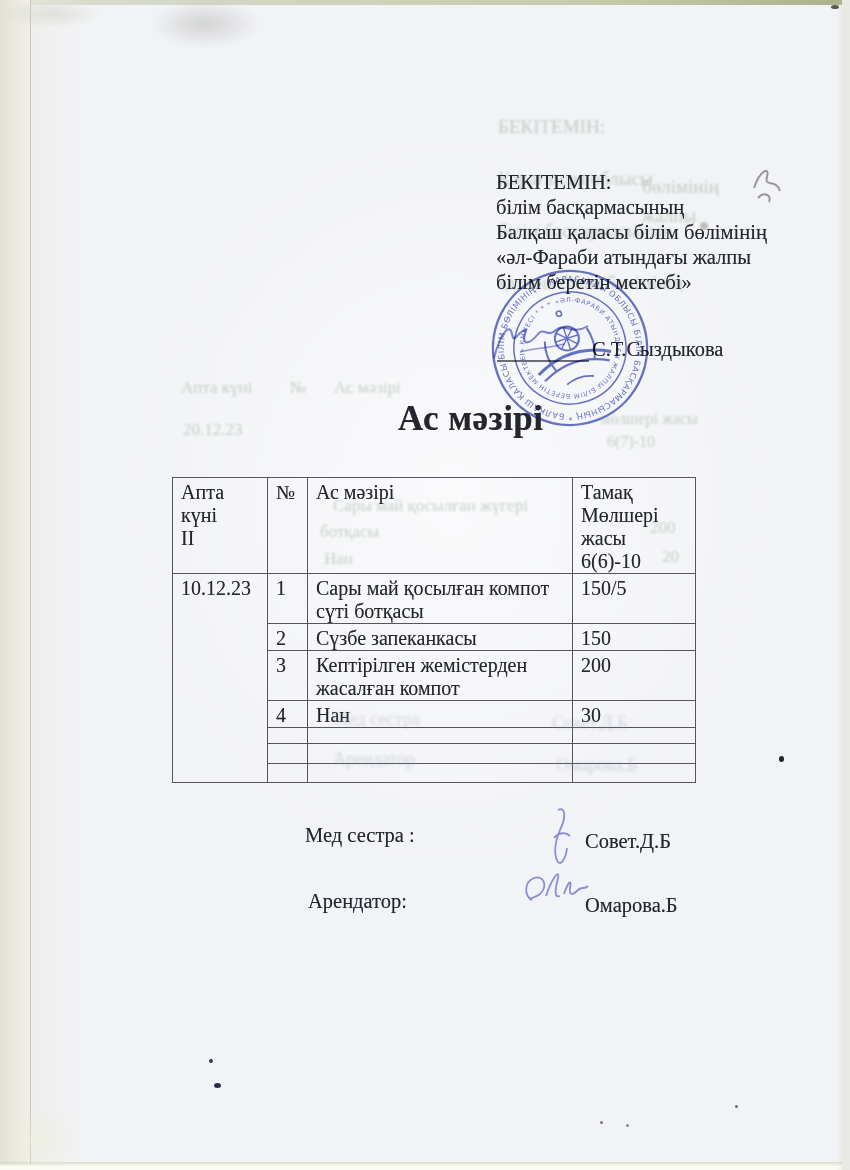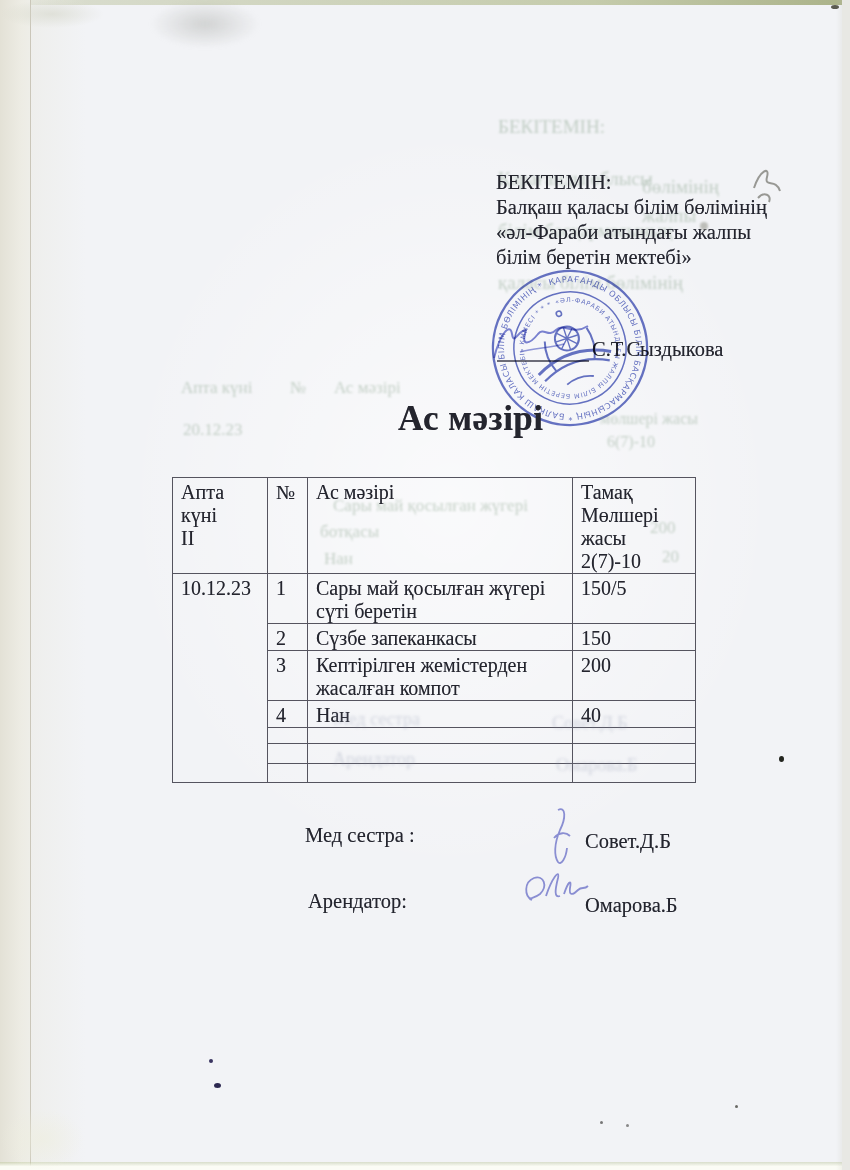--- a/index.html
+++ b/index.html
@@ -79,20 +79,21 @@
     <div>БЕКІТЕМІН:</div>
     <div>Қарағанды облысы</div>
     <div>білім басқармасының</div>
     <div>қаласы білім бөлімінің</div>
   </div>
   <div class="ghost" style="left:642px;top:176px;font-size:19px;">бөлімінің</div>
   <div class="ghost" style="left:642px;top:205px;font-size:19px;">жалпы</div>
 
   <div class="abs approval">
     <span>БЕКІТЕМІН:</span>
+    <span>білім басқармасының</span>
     <span>Балқаш қаласы білім бөлімінің</span>
     <span>«әл-Фараби атындағы жалпы</span>
     <span>білім беретін мектебі»</span>
   </div>
 
   <svg class="abs sigline-svg" style="left:490px;top:318px;" width="104" height="46" viewBox="0 0 104 46">
     <path d="M4,40 C10,16 20,4 22,16 C24,28 28,12 36,12 C30,30 40,26 48,16 C54,9 58,20 66,12 C74,4 82,18 98,8" fill="none" stroke="#4a55c0" stroke-width="2" opacity=".85"></path>
     <path d="M30,34 C44,30 60,30 74,26" fill="none" stroke="#4a55c0" stroke-width="1.6" opacity=".7"></path>
   </svg>
   <div class="abs sig-underline"></div>
@@ -147,42 +148,42 @@
     </colgroup>
     <tbody>
         <tr style="height:91px">
       <th>Апта күні
 II</th>
       <th>№</th>
       <th>Ас мәзірі</th>
       <th>Тамақ
 Мөлшері
 жасы
-2(7)-10</th>
+6(6)-10</th>
     </tr>
     <tr style="height:48px">
       <td class="c-date" rowspan="7">10.12.23</td>
       <td class="c-num">1</td>
-      <td>Сары май қосылған жүгері сүті беретін</td>
+      <td>Сары май қосылған компот сүті ботқасы</td>
       <td class="c-amount">150/5</td>
     </tr>
     <tr style="height:27px">
       <td class="c-num">2</td>
       <td>Сүзбе запеканкасы</td>
       <td class="c-amount">150</td>
     </tr>
     <tr style="height:50px">
       <td class="c-num">3</td>
       <td>Кептірілген жемістерден жасалған компот</td>
       <td class="c-amount">200</td>
     </tr>
     <tr style="height:26px">
       <td class="c-num">4</td>
       <td>Нан</td>
-      <td class="c-amount">40</td>
+      <td class="c-amount">30</td>
     </tr>
     <tr style="height:16px">
       <td class="c-num"></td>
       <td></td>
       <td class="c-amount"></td>
     </tr>
     <tr style="height:20px">
       <td class="c-num"></td>
       <td></td>
       <td class="c-amount"></td>

